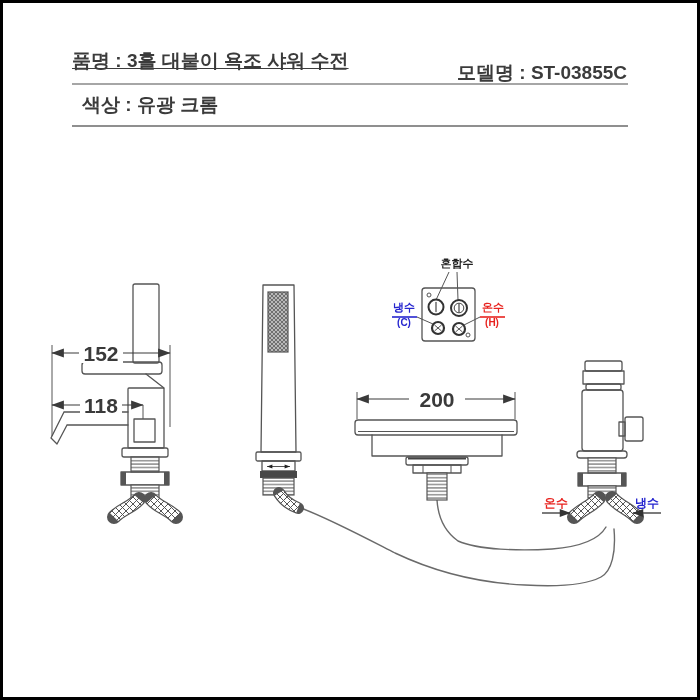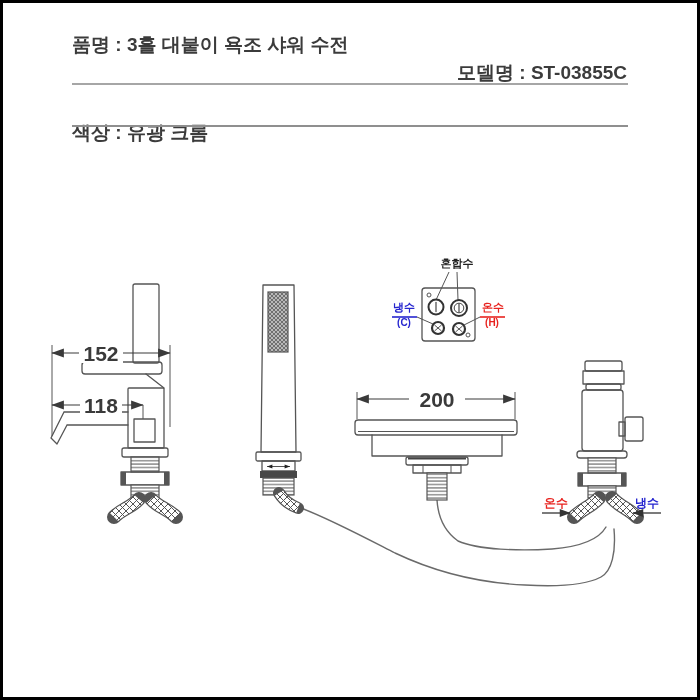--- a/index.html
+++ b/index.html
@@ -30,24 +30,24 @@
   .mask{fill:#ffffff;}
   .darkfill{fill:#474747;stroke:none;}
   .capfill{fill:#555;stroke:none;}
 </style>
 </head>
 <body>
 
 <div class="frame">
 
   <div>
-    <div class="hdr-text" style="left:72px;top:32px;">품명 : 3홀 대붙이 욕조 샤워 수전</div>
+    <div class="hdr-text" style="left:72px;top:48px;text-decoration:underline;">품명 : 3홀 대붙이 욕조 샤워 수전</div>
     <div class="hdr-text" style="right:73px;top:60px;">모델명 : ST-03855C</div>
     <div class="hdr-rule rule1"></div>
-    <div class="hdr-text" style="left:72px;top:92px;margin-top:28px;">색상 : 유광 크롬</div>
+    <div class="hdr-text" style="left:82px;top:92px;">색상 : 유광 크롬</div>
     <div class="hdr-rule rule2"></div>
   </div>
 
   <svg class="draw" width="700" height="700" viewBox="0 0 700 700">
     <defs>
       <pattern id="braid" width="7" height="7" patternUnits="userSpaceOnUse">
         <rect width="7" height="7" fill="#ffffff"></rect>
         <path d="M0,7 L7,0 M0,0 L7,7" stroke="#555" stroke-width="1"></path>
       </pattern>
       <pattern id="spray" width="4" height="4" patternUnits="userSpaceOnUse">

